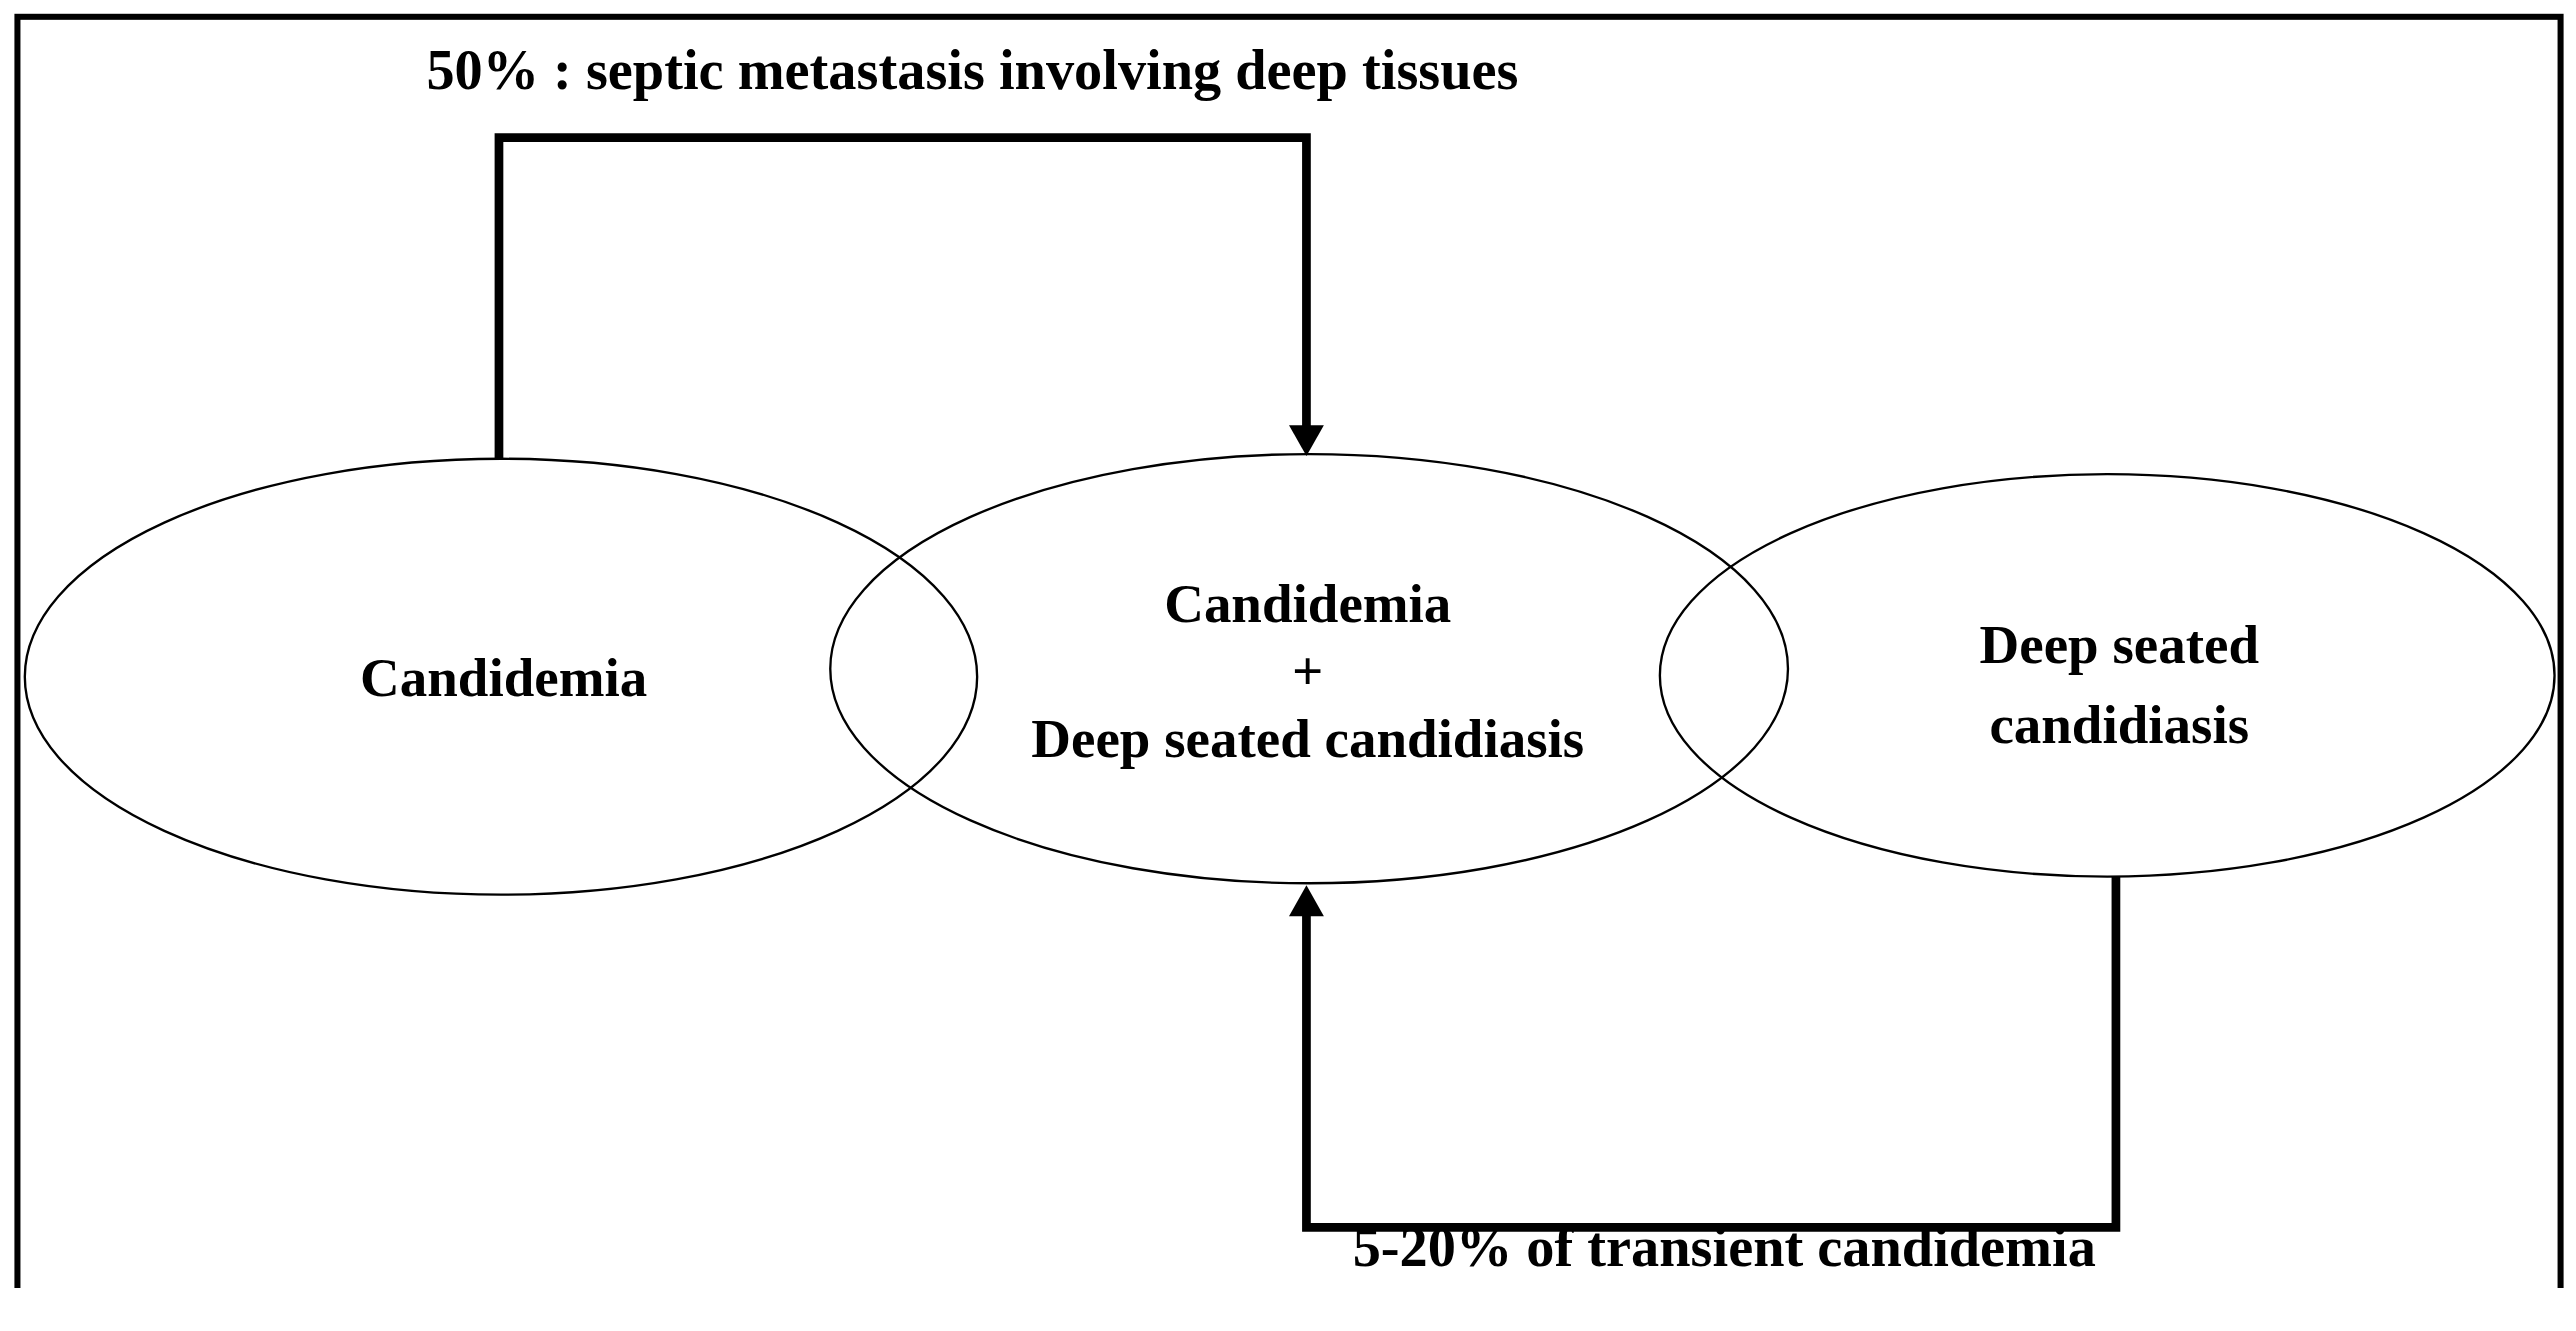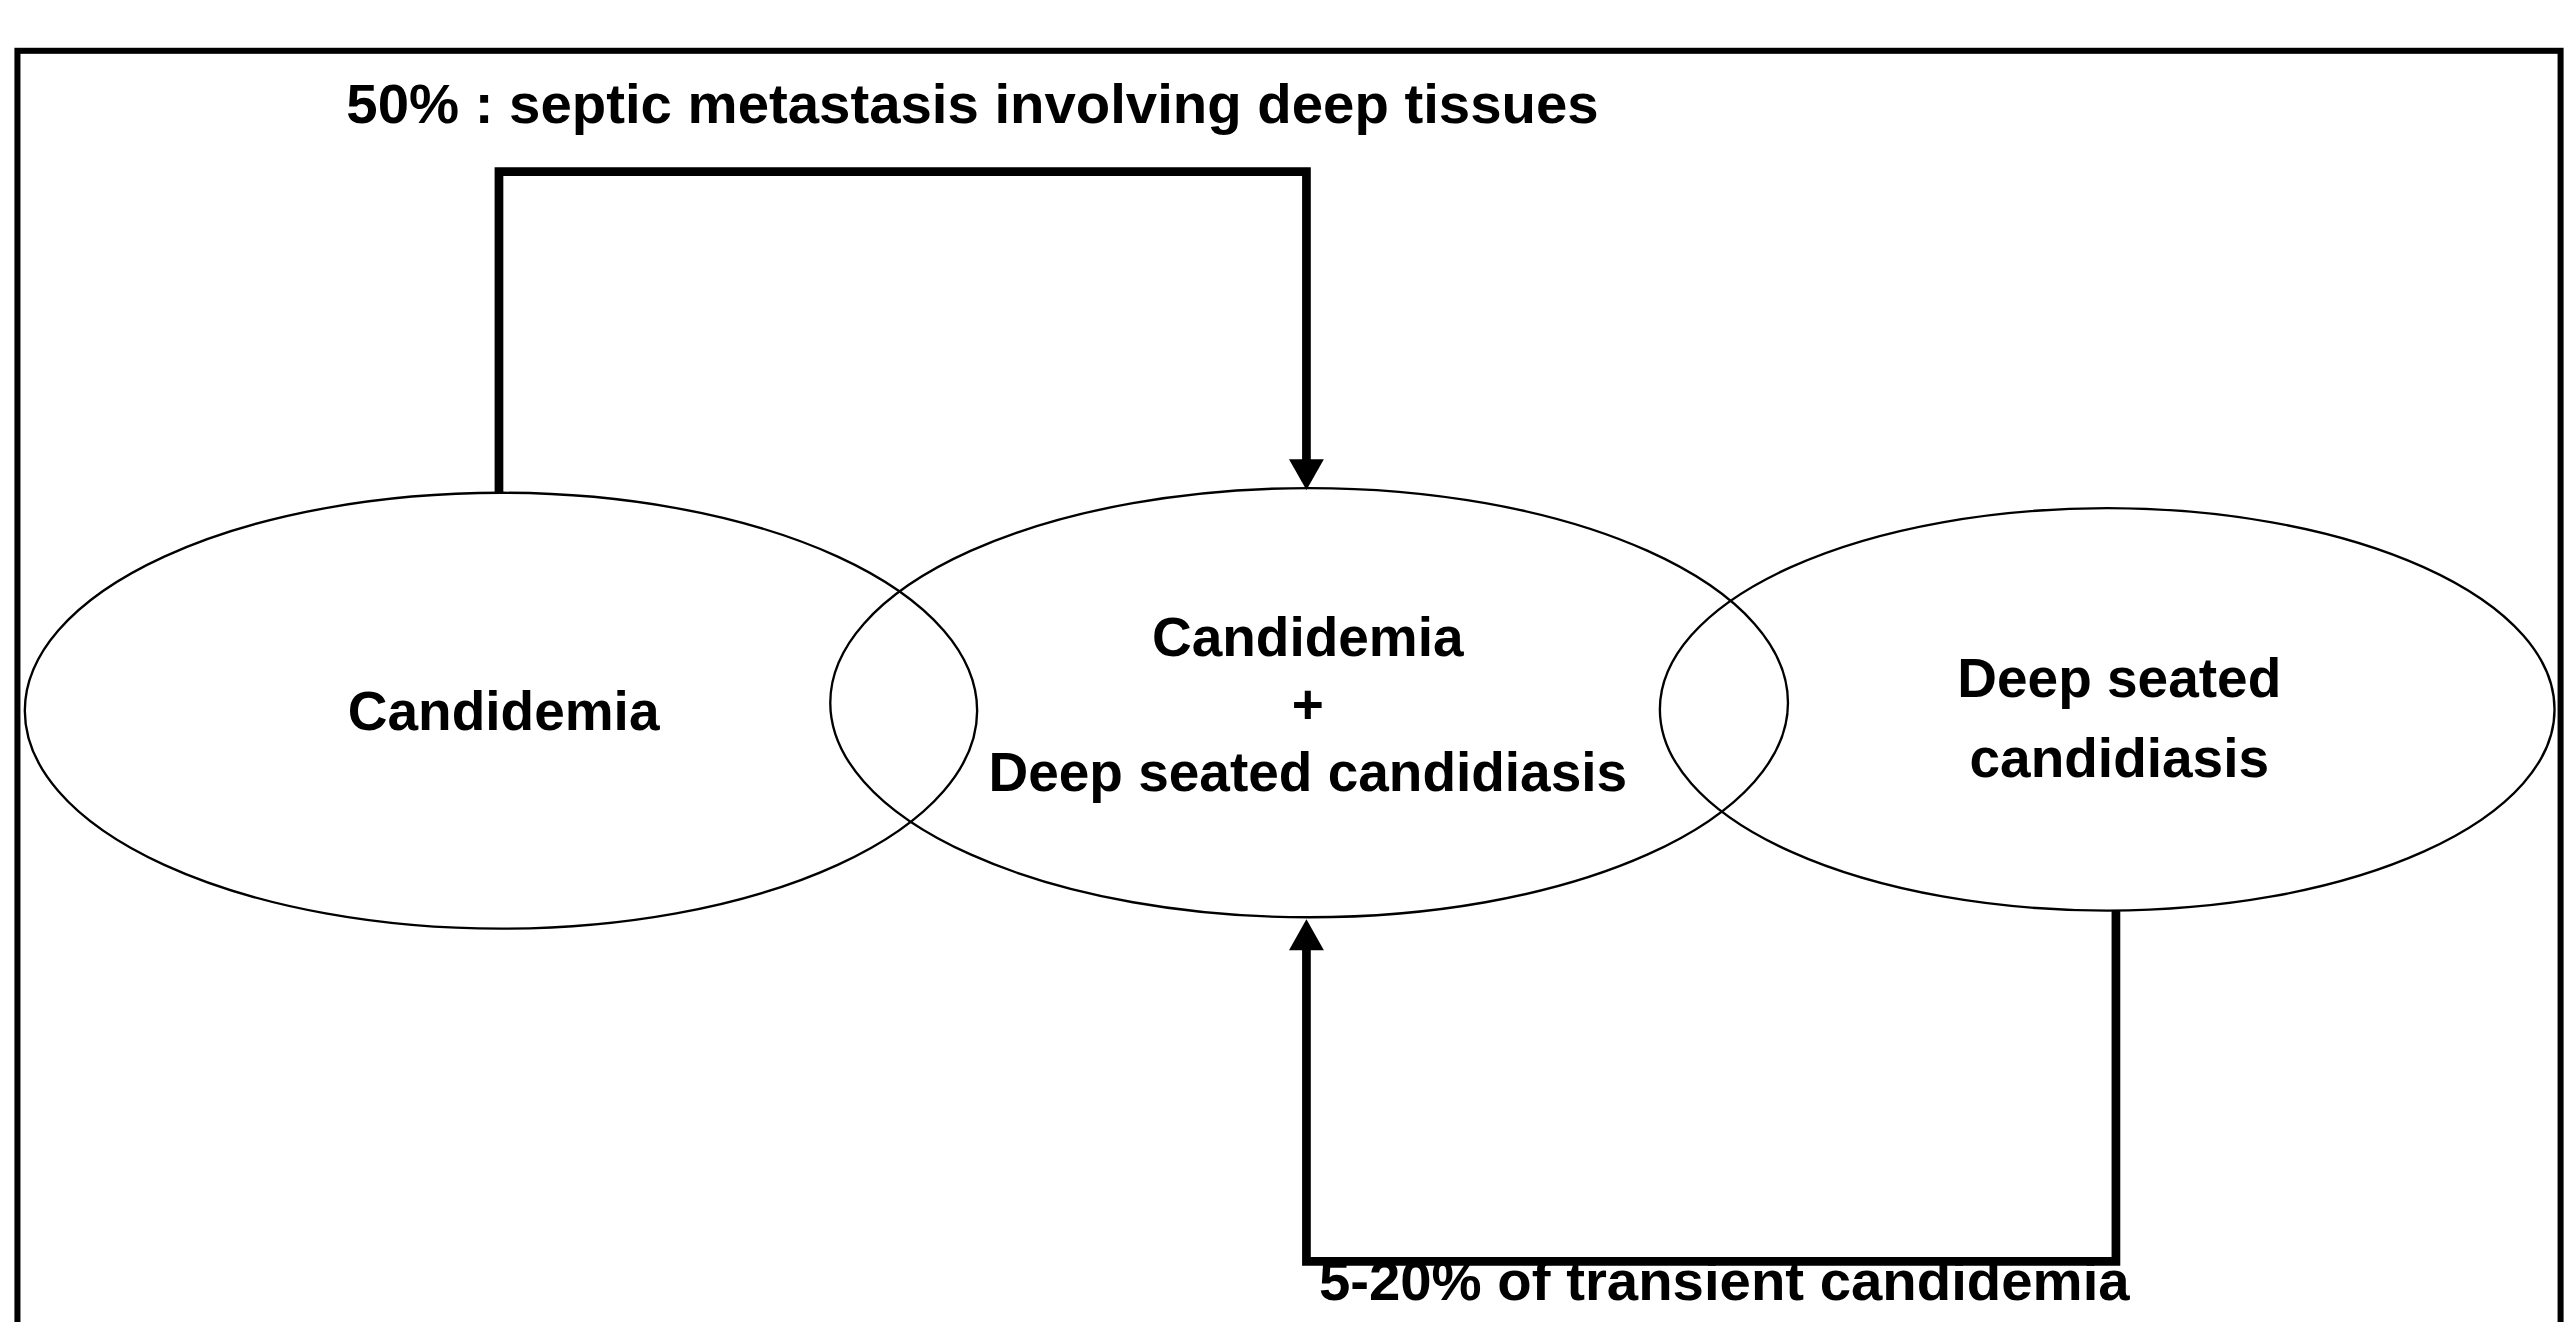--- a/index.html
+++ b/index.html
@@ -6,22 +6,21 @@
     margin: 0;
     padding: 0;
     background: #ffffff;
   }
   .canvas {
     position: relative;
     width: 2576px;
     height: 1288px;
     background: #ffffff;
     overflow: hidden;
-    font-family: Liberation Sans, sans-serif;
-    margin-top: 34px;
+    font-family: Liberation Serif, serif;
   }
   svg { display: block; }
   .outline {
     fill: none;
     stroke: #000000;
     stroke-width: 3.5px;
   }
   .frame {
     fill: none;
     stroke: #000000;

